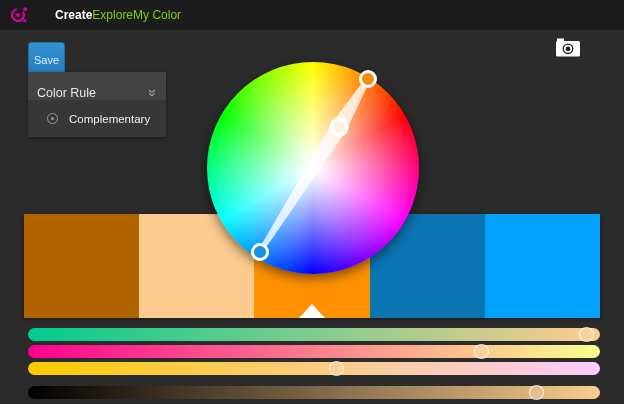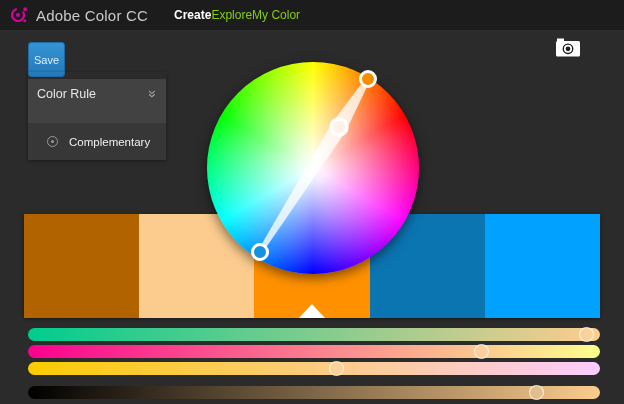--- a/index.html
+++ b/index.html
@@ -22,22 +22,22 @@
   .save-btn{
     position:absolute;left:28px;top:42px;width:37px;height:35px;
     background:linear-gradient(#3494d4,#2579b9);border:1px solid #1d6aa6;border-radius:3px;
     color:#dcefff;font-size:11px;display:flex;align-items:center;justify-content:center;
     box-sizing:border-box;cursor:pointer;
   }
   .camera-btn{position:absolute;left:555px;top:37px;width:26px;height:22px;cursor:pointer;}
   
   .rule-panel{position:absolute;left:28px;top:72px;width:138px;box-shadow:0 1px 4px rgba(0,0,0,.4);}
   .rule-header{
-    height:28px;background:#424242;display:flex;align-items:flex-start;justify-content:space-between;
-    padding:8px 9px;cursor:pointer;margin-top:7px;
+    height:28px;background:#424242;display:flex;align-items:flex-end;justify-content:space-between;
+    padding:0 9px;cursor:pointer;
   }
   .rule-header-label{color:#e6e6e6;font-size:12.5px;}
   .rule-chevron{color:#a8a8a8;font-size:14px;transform:rotate(90deg);line-height:1;}
   .rule-body{height:37px;background:#373737;display:flex;align-items:center;padding-left:19px;cursor:pointer;}
   .radio-icon{
     width:11px;height:11px;border:1.5px solid #979797;border-radius:50%;box-sizing:border-box;
     position:relative;flex:0 0 auto;
   }
   .radio-icon::after{
     content:"";position:absolute;left:50%;top:50%;width:3px;height:3px;margin:-1.5px 0 0 -1.5px;
@@ -83,21 +83,20 @@
 
 <div id="screen">
 
   <div class="topbar">
     <svg class="logo" viewBox="0 0 20 20">
       <circle cx="9" cy="10" r="6" fill="none" stroke="#D6009C" stroke-width="2.2" stroke-dasharray="30 8" transform="rotate(-35 9 10)"></circle>
       <circle cx="9" cy="10" r="2" fill="#D6009C"></circle>
       <circle cx="16.2" cy="4.2" r="1.9" fill="#D6009C"></circle>
       <circle cx="15.8" cy="15.8" r="1.5" fill="#D6009C"></circle>
     </svg>
-    <div class="app-title">Adobe Color CC</div>
     <div class="topnav">
       <div class="nav-item active">Create</div>
       <div class="nav-item">Explore</div>
       <div class="nav-item">My Color</div>
     </div>
   </div>
 
   <div class="save-btn">Save</div>
 
   <svg class="camera-btn" viewBox="0 0 26 22">

